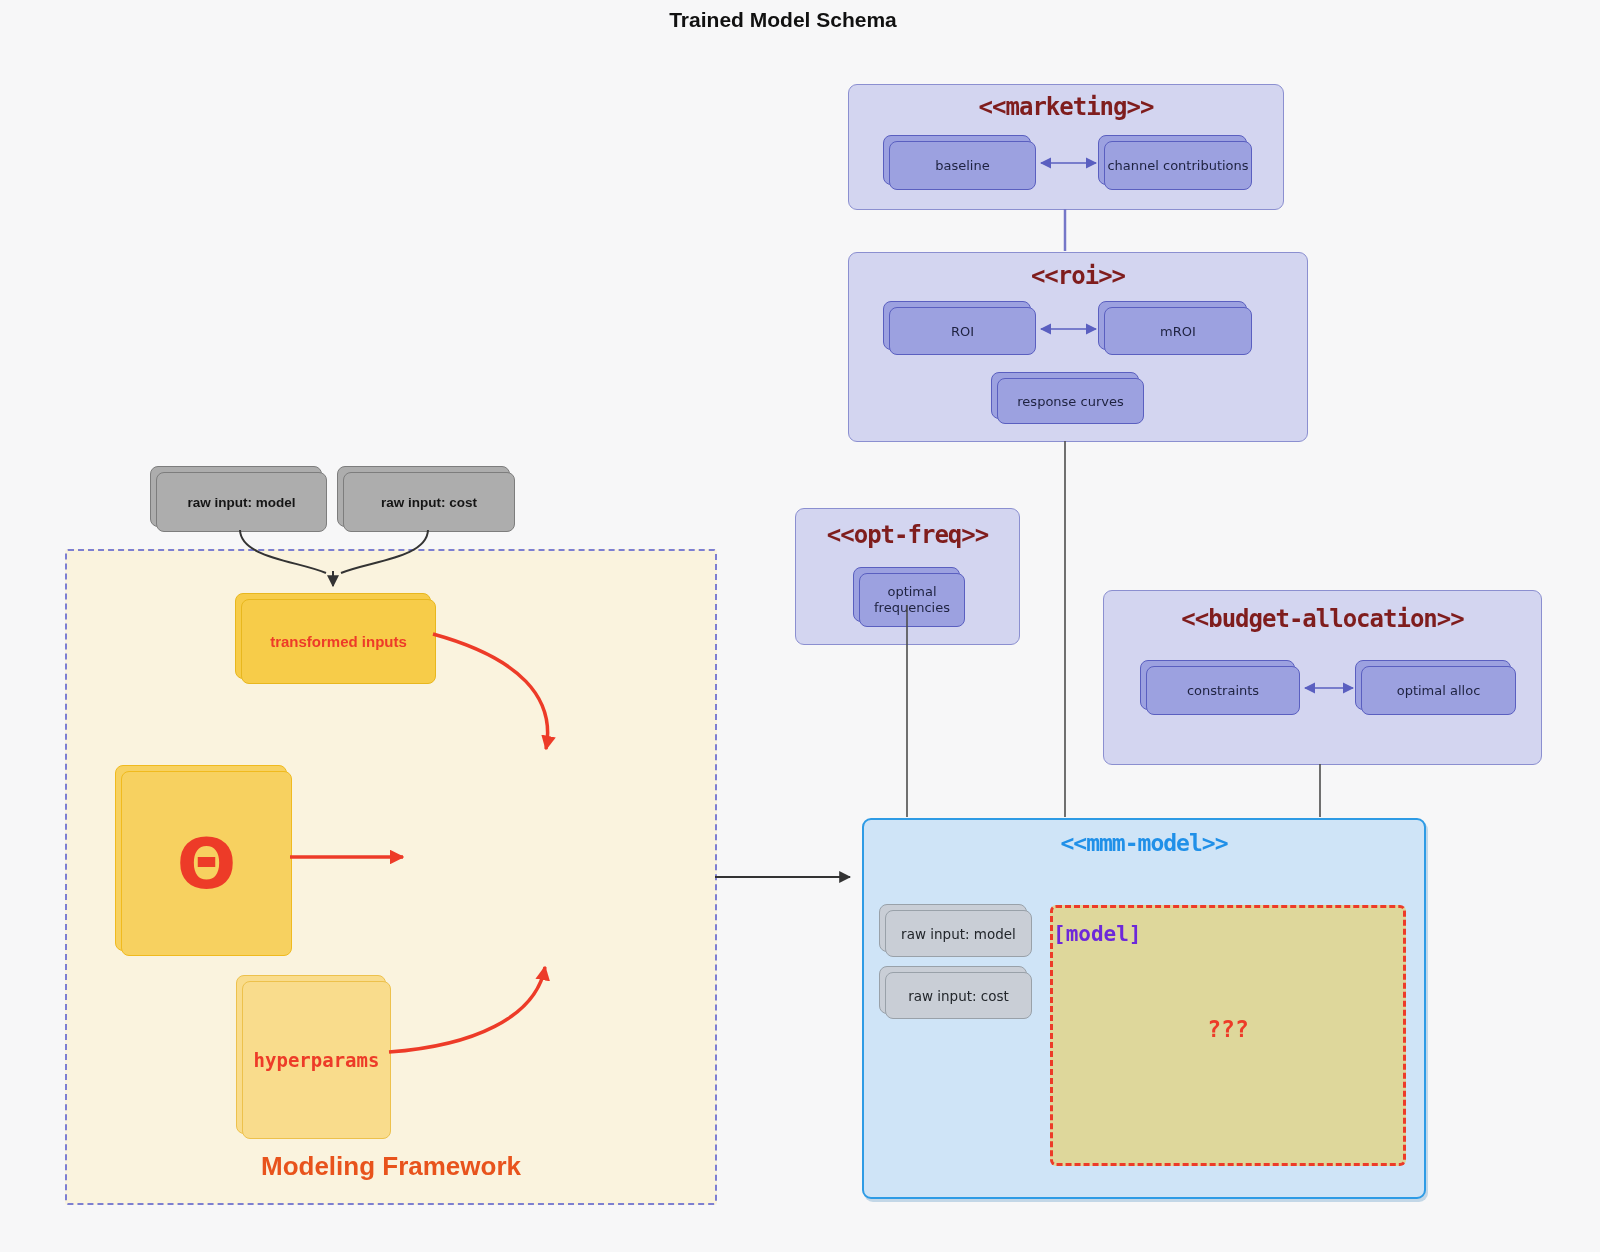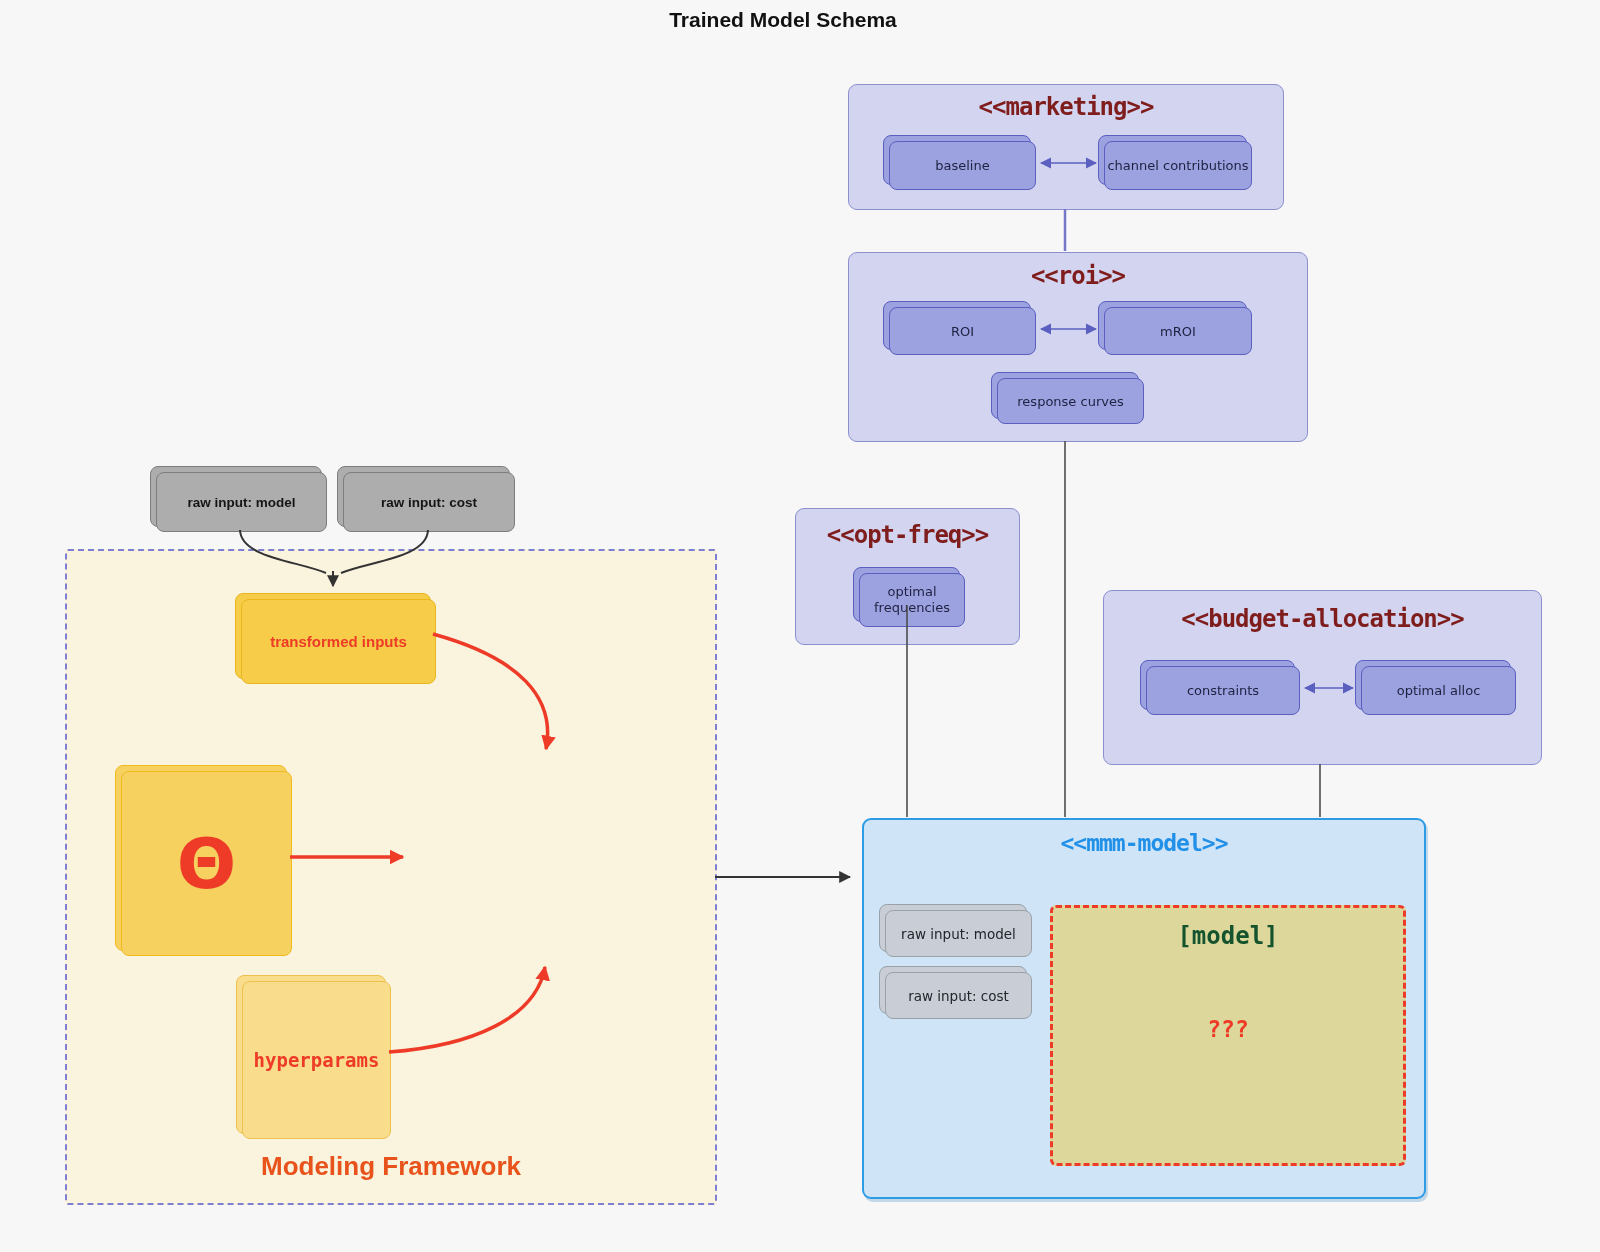--- a/index.html
+++ b/index.html
@@ -101,23 +101,23 @@
     font-size:26px; color:#e8531c;
   }
   
   #mn-rawmodel { left:21px; top:90px; width:145px; height:45px; }
   #mn-rawcost  { left:21px; top:152px; width:145px; height:45px; }
   #model-box {
     position:absolute; left:186px; top:85px; width:350px; height:255px;
     background:#ded79b; border:3px dashed #ed3b28; border-radius:6px;
   }
   #model-box .mb-title {
-    position:absolute; left:0; right:0; top:14px; text-align:center;
+    position:absolute; left:0; right:0; top:14px; 
     font-family:"DejaVu Sans Mono", monospace; font-weight:bold;
-    font-size:24px; color:#14532d;
+    font-size:21px; color:#6d28d9;
   }
   #model-box .mb-body {
     position:absolute; left:0; right:0; top:108px; text-align:center;
     font-family:"DejaVu Sans Mono", monospace; font-weight:bold;
     font-size:23px; color:#ed3b28;
   }
   
   .edges { position:absolute; inset:0; z-index:3; pointer-events:none; }
 </style>
 </head>

